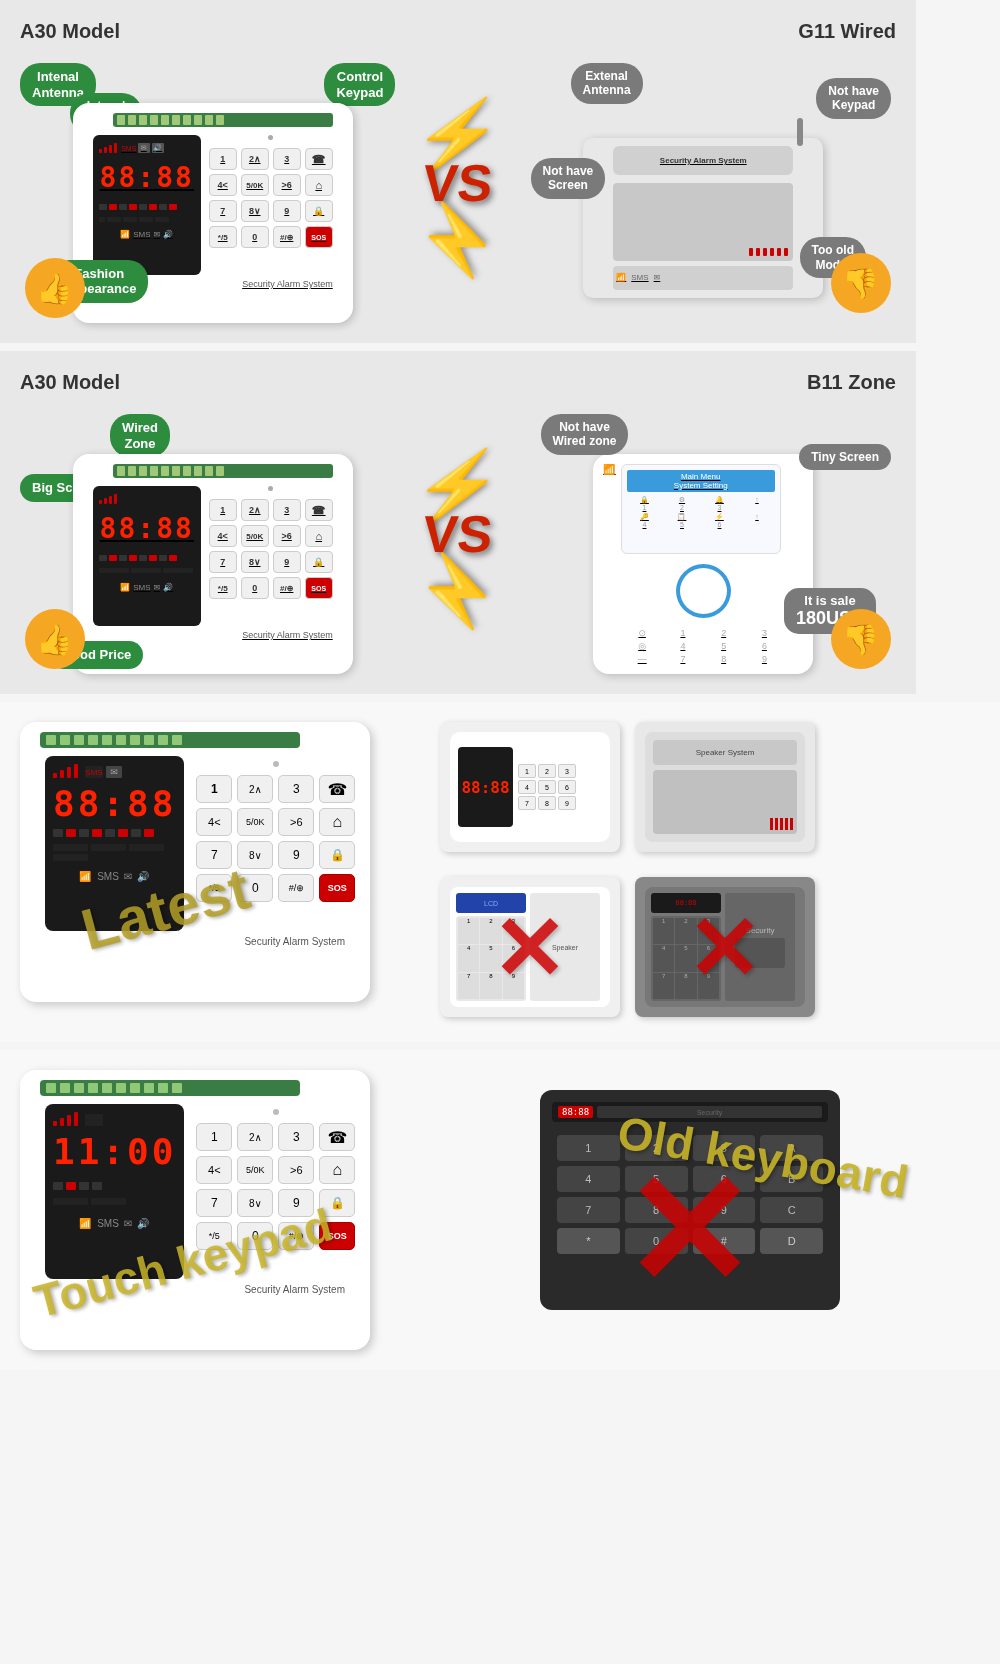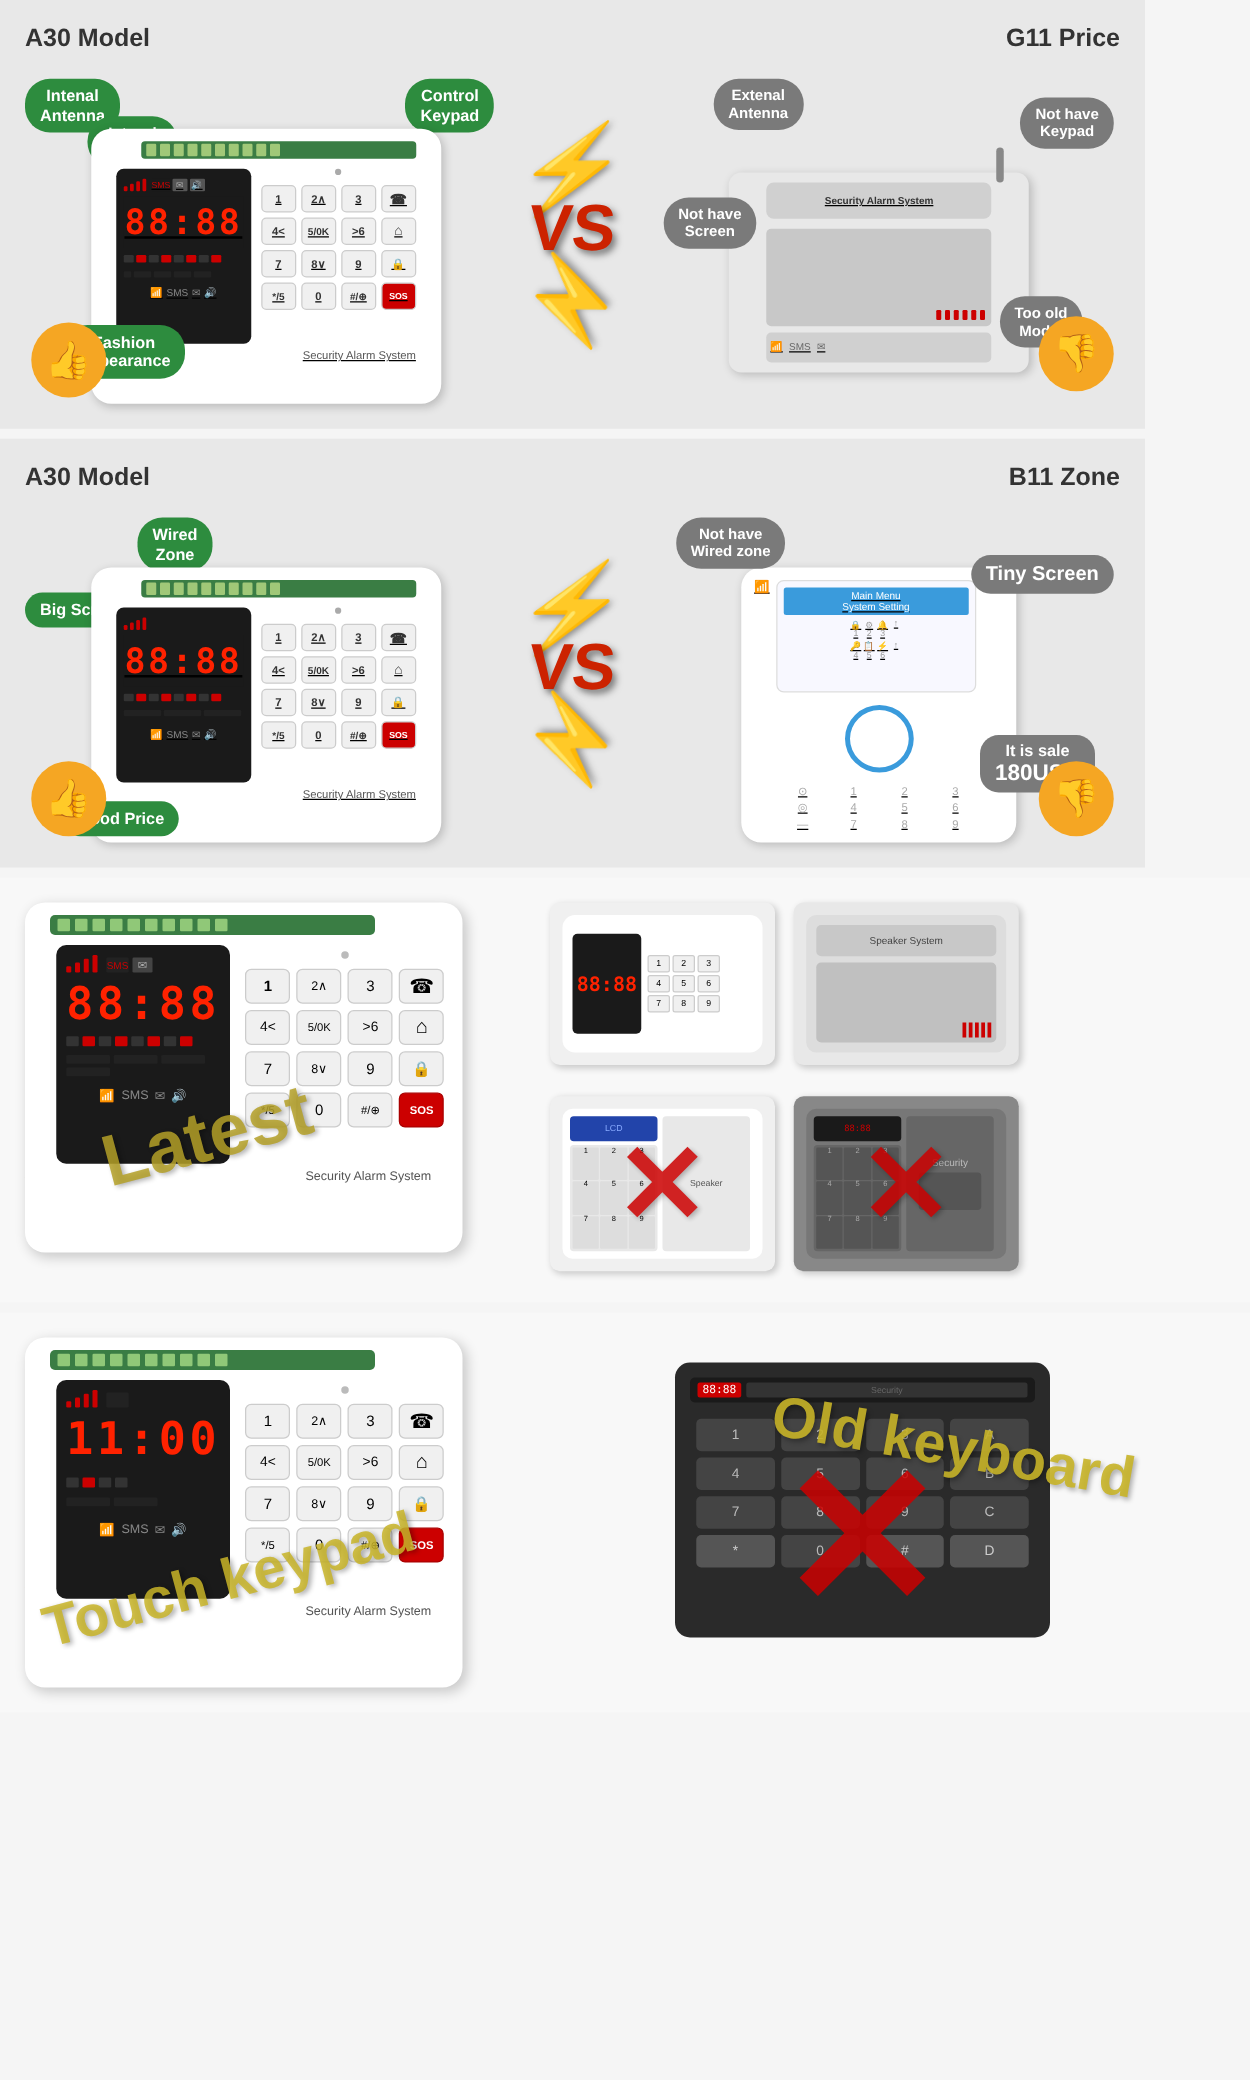--- a/index.html
+++ b/index.html
@@ -222,21 +222,20 @@
     }
 
     .touch-screen {
       width: 160px;
       height: 90px;
       background: #f8f8ff;
       border: 1px solid #ddd;
       border-radius: 6px;
       display: flex;
       flex-direction: column;
-      align-items: center;
       padding: 5px;
     }
 
     .circle-button {
       width: 55px;
       height: 55px;
       border-radius: 50%;
       border: 4px solid #3a9bdc;
       display: flex;
       align-items: center;
@@ -318,21 +317,21 @@
       font-weight: bold;
       text-align: center;
     }
   </style>
 </head>
 <body>
 
 <div class="comparison-section">
   <div style="display:flex; justify-content:space-between; margin-bottom: 10px;">
     <span style="font-size:20px;font-weight:bold;color:#333;">A30 Model</span>
-    <span style="font-size:20px;font-weight:bold;color:#333;">G11 Price</span>
+    <span style="font-size:20px;font-weight:bold;color:#333;">G11 Wired</span>
   </div>
   <div class="comparison-row">
 
     <div class="comp-side" style="position:relative;">
 
       <div class="bubble green" style="top:10px;left:0px;font-size:13px;">Intenal<br>Antenna</div>
       <div class="bubble green" style="top:10px;right:10px;font-size:13px;">Control<br>Keypad</div>
       <div class="bubble green" style="top:40px;left:50px;font-size:12px;">Intenal<br>Antenna</div>
 
       <div class="alarm-device" style="margin-top:50px;">
@@ -548,21 +547,21 @@
     </div>
 
     <div class="vs-container">
       <div style="font-size:70px;color:#e85c00;line-height:0.8;transform:skewX(-10deg);filter:drop-shadow(2px 2px 3px rgba(0,0,0,0.4));">⚡</div>
       <div class="vs-text">VS</div>
       <div style="font-size:70px;color:#e85c00;line-height:0.8;transform:skewX(-10deg) scaleY(-1);filter:drop-shadow(2px 2px 3px rgba(0,0,0,0.4));">⚡</div>
     </div>
 
     <div class="comp-side" style="position:relative;">
       <div class="bubble gray" style="top:10px;left:30px;font-size:12px;">Not have<br>Wired zone</div>
-      <div class="bubble gray" style="top:40px;right:5px;font-size:16px;">Tiny Screen</div>
+      <div class="bubble gray" style="top:40px;right:5px;font-size:12px;">Tiny Screen</div>
 
       <div class="b11-device" style="margin-top:50px;">
         <div style="display:flex;align-items:flex-start;gap:5px;width:100%;margin-bottom:5px;">
           <div style="font-size:10px;color:#888;">📶</div>
           <div style="flex:1;">
             <div class="touch-screen">
               <div style="background:#3a9bdc;color:white;font-size:8px;width:100%;text-align:center;padding:2px;border-radius:2px;">Main Menu<br>System Setting</div>
               <div style="display:grid;grid-template-columns:repeat(4,1fr);gap:2px;margin-top:4px;">
                 <div style="font-size:7px;color:#999;text-align:center;">🔒<br>1</div>
                 <div style="font-size:7px;color:#999;text-align:center;">⚙<br>2</div>

